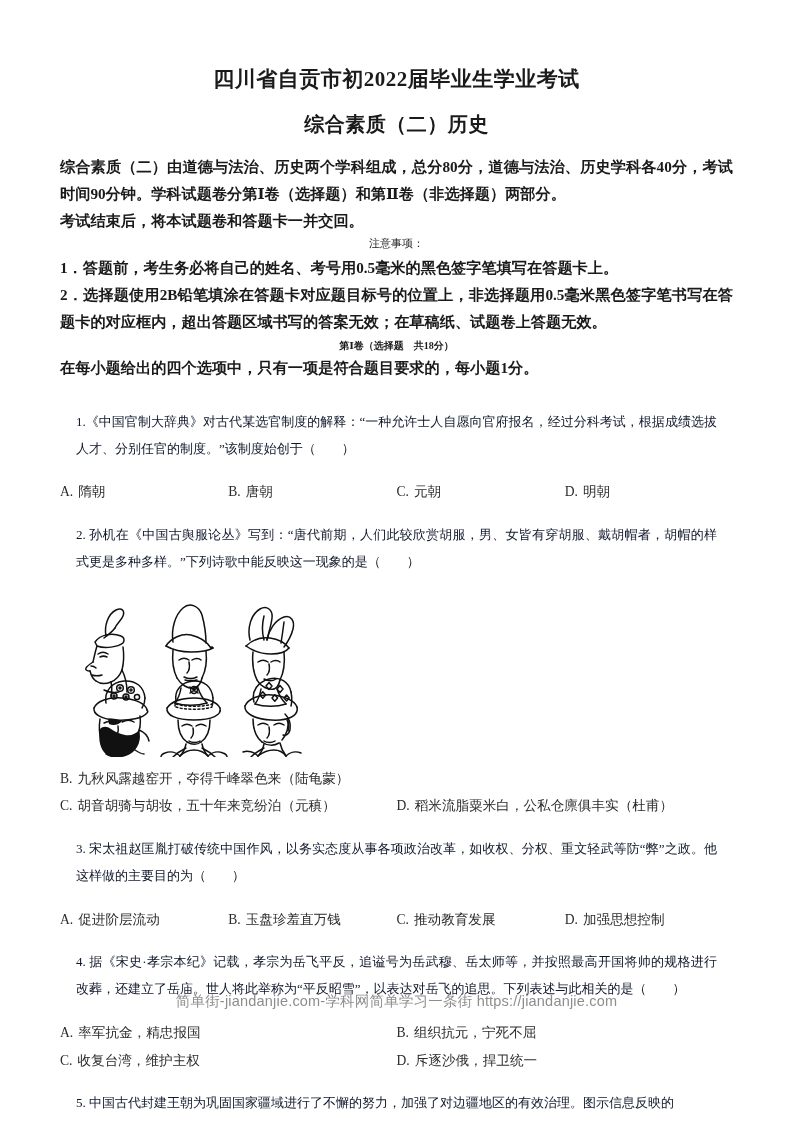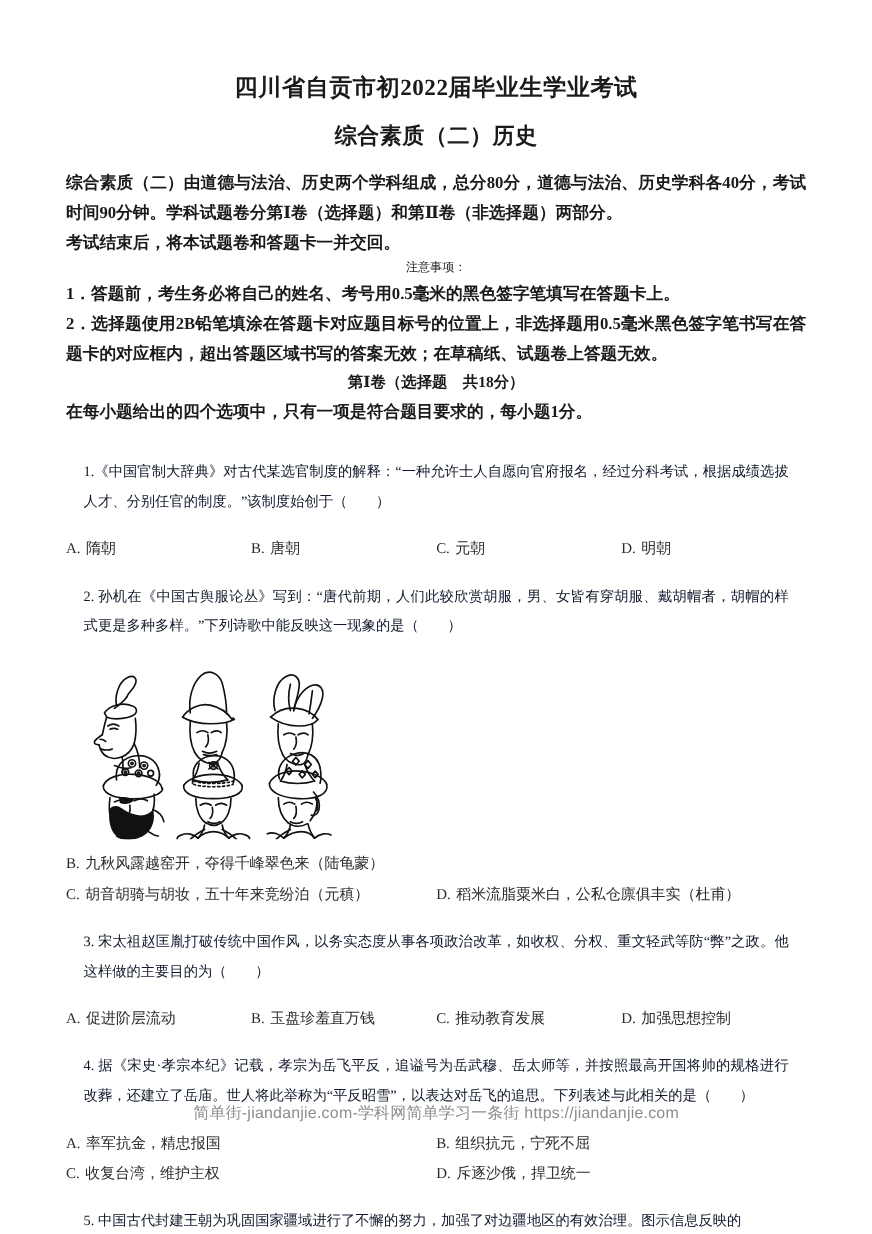--- a/index.html
+++ b/index.html
@@ -65,21 +65,21 @@
   .notice-item {
     font-size: 15.2px;
     font-weight: bold;
     line-height: 1.78;
     text-align: justify;
     margin: 0;
   }
 
   .section-head {
     text-align: center;
-    font-size: 14px;
+    font-size: 10px;
     font-weight: bold;
     line-height: 1.7;
     margin: 0;
     padding-top: 2px;
   }
   .section-note {
     font-size: 15.2px;
     font-weight: bold;
     line-height: 1.78;
     margin: 0;
@@ -117,21 +117,21 @@
   }
   .hat-figure {
     display: block;
   }
 
   
   .footer {
     position: absolute;
     left: 0;
     right: 0;
-    bottom: 12px;
+    bottom: 22px;
     text-align: center;
     font-size: 14.5px;
     color: #8d8d8d;
     font-family: "Liberation Sans", "DejaVu Sans", sans-serif;
     letter-spacing: 0.2px;
   }
 </style>
 </head>
 <body>
 

